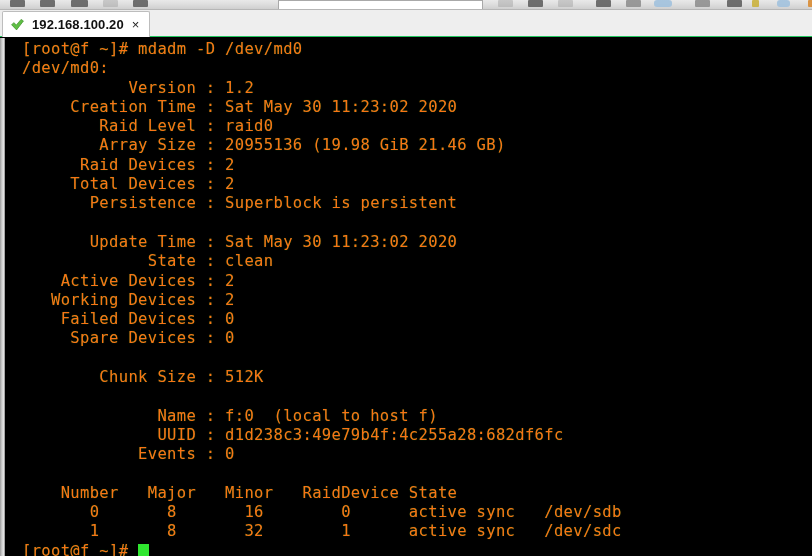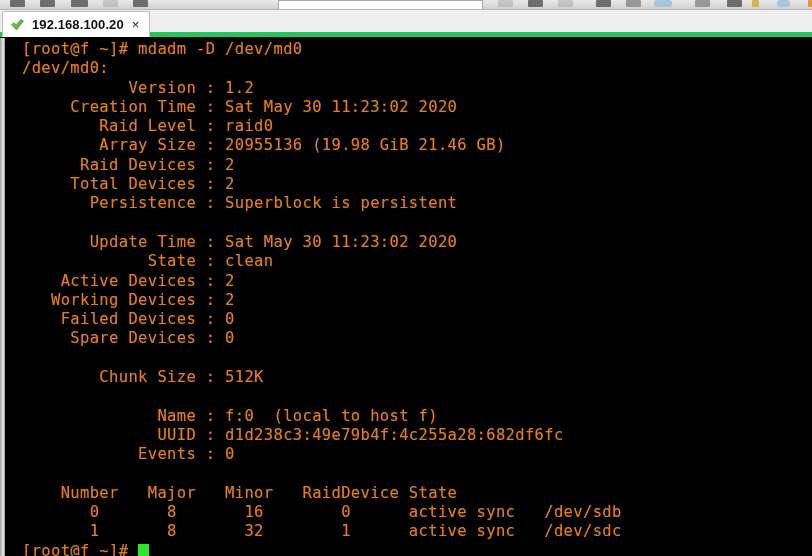--- a/index.html
+++ b/index.html
@@ -51,21 +51,21 @@
     border: 1px solid #a9a9a9;
     border-bottom: none;
   }
 
   
   .tabbar {
     position: absolute;
     left: 0; top: 10px;
     width: 812px; height: 27px;
     background: #eeeeee;
-    border-bottom: 5px solid #22c55e;
+    border-bottom: 1px solid #22c55e;
   }
   .tab {
     position: absolute;
     left: 2px; top: 1px;
     height: 26px;
     padding: 0 9px 0 7px;
     display: flex;
     align-items: center;
     gap: 7px;
     background: #ffffff;

